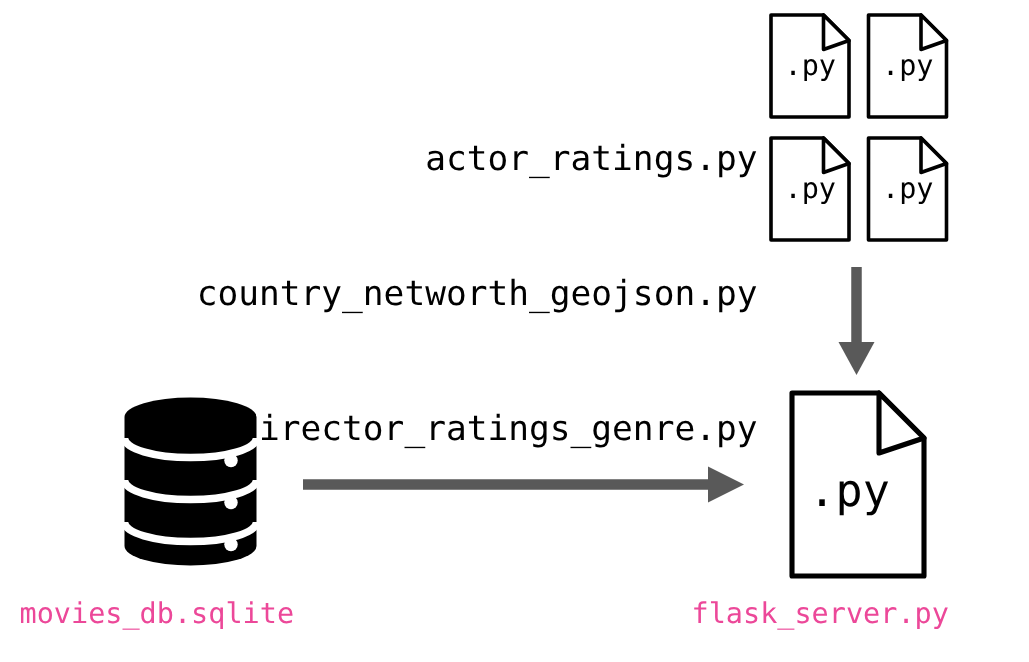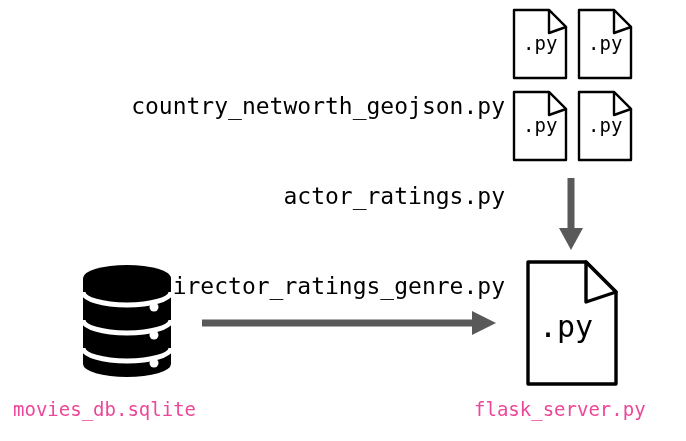--- a/index.html
+++ b/index.html
@@ -57,30 +57,30 @@
   .db-sep { fill: none; stroke: #ffffff; stroke-width: 5; }
   .db-dot { fill: #ffffff; }
   .label {
     position: absolute;
     font-size: 19px;
     color: #ec4899;
     white-space: nowrap;
     line-height: 30px;
   }
   .label-db { left: 13px; top: 394px; }
-  .label-server { left: 474px; top: 394px; }
+  .label-server { left: 461px; top: 394px; }
 </style>
 </head>
 <body>
 
 <div class="canvas">
 
   <div class="file-list">
+    <div>actor_ratings.py</div>
     <div>country_networth_geojson.py</div>
-    <div>actor_ratings.py</div>
     <div>director_ratings_genre.py</div>
   </div>
 
   <div class="icon-grid">
     <svg class="small-file" viewBox="0 0 56 72">
       <polygon class="file-body" points="2,2 37,2 54,19 54,70 2,70"></polygon>
       <polygon class="file-fold" points="37,2 37,25 54,19"></polygon>
       <text class="ext-text small-ext" x="11" y="42">.py</text>
     </svg>
     <svg class="small-file" viewBox="0 0 56 72">

